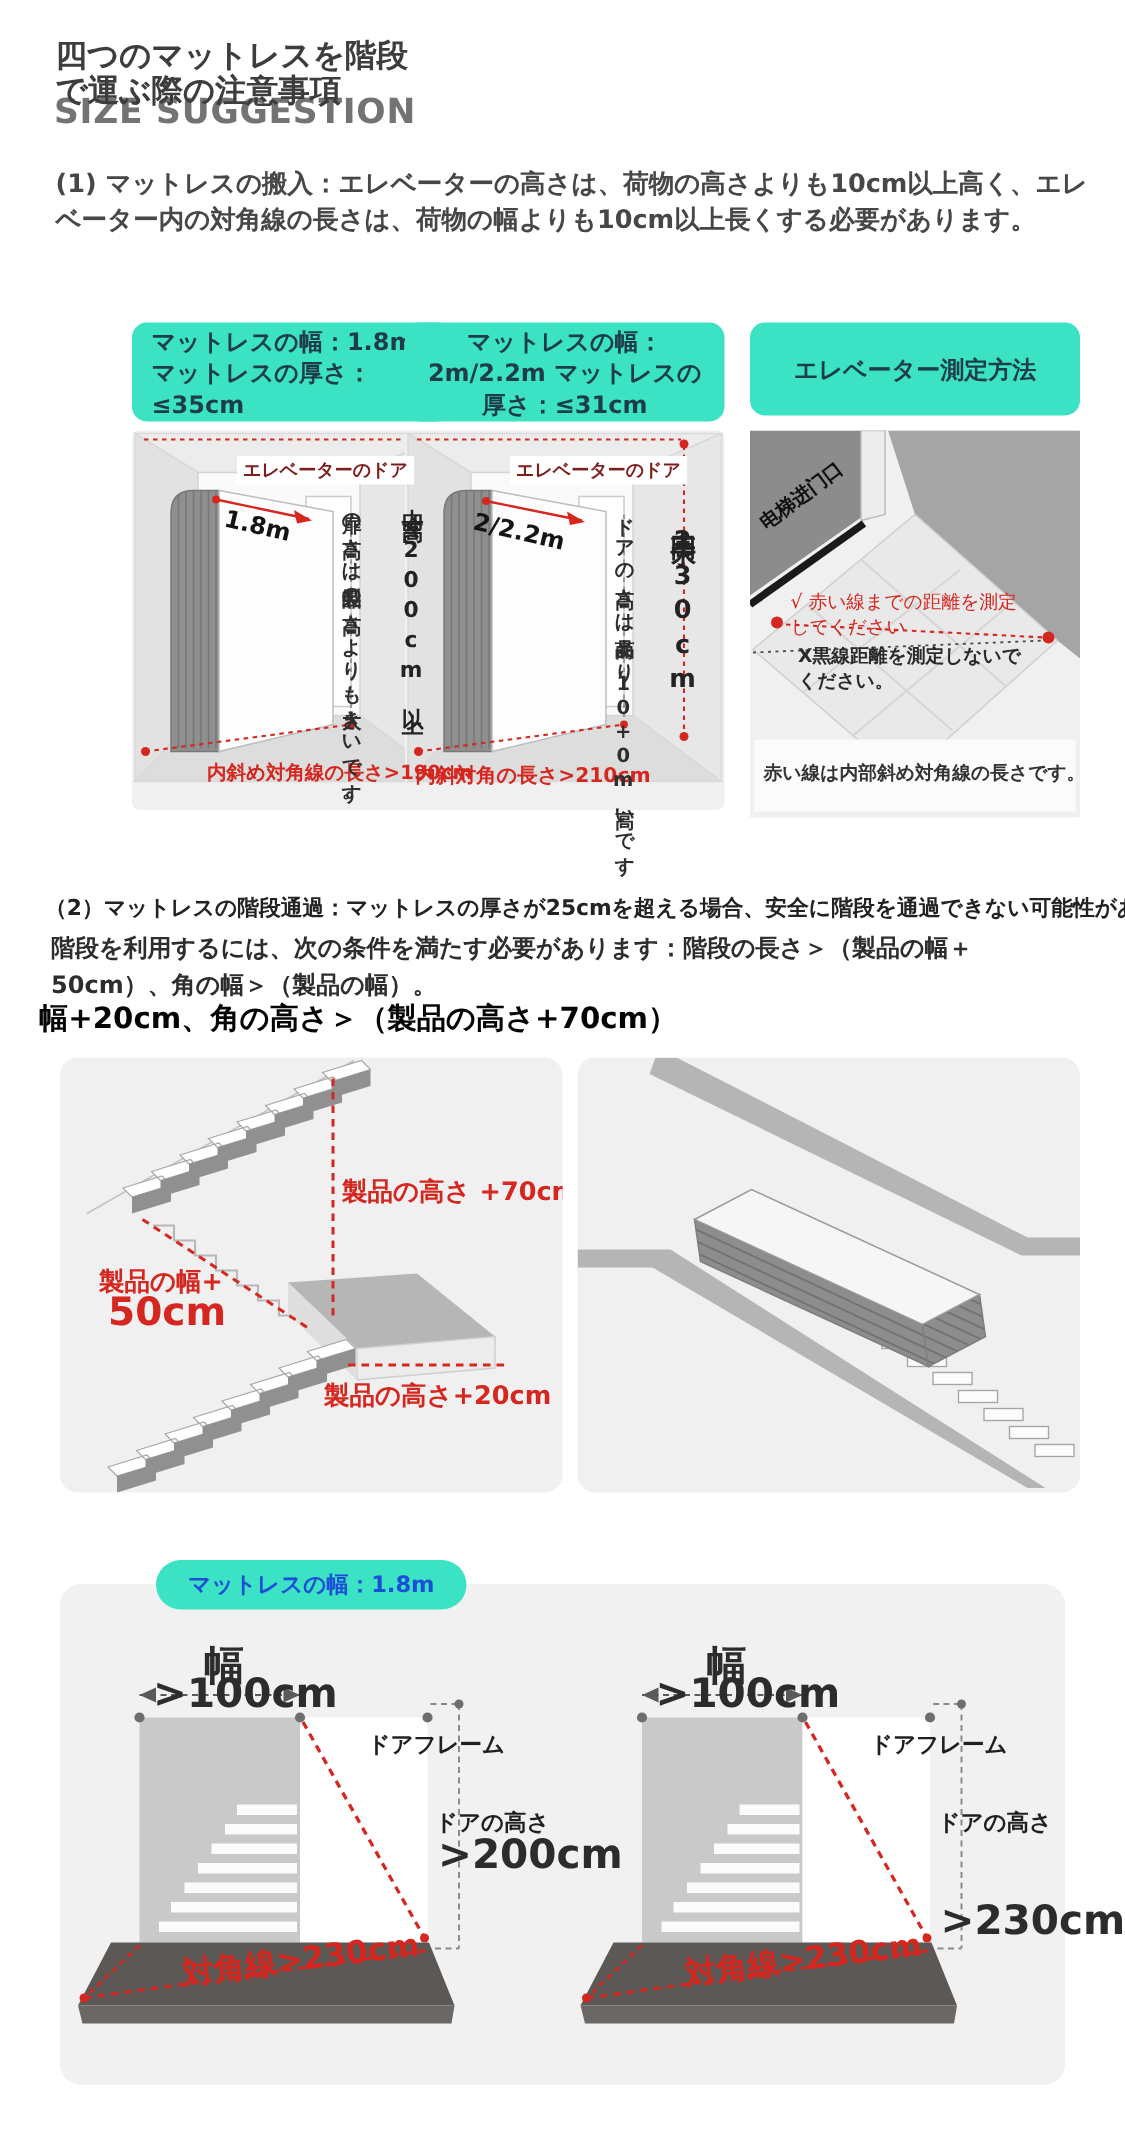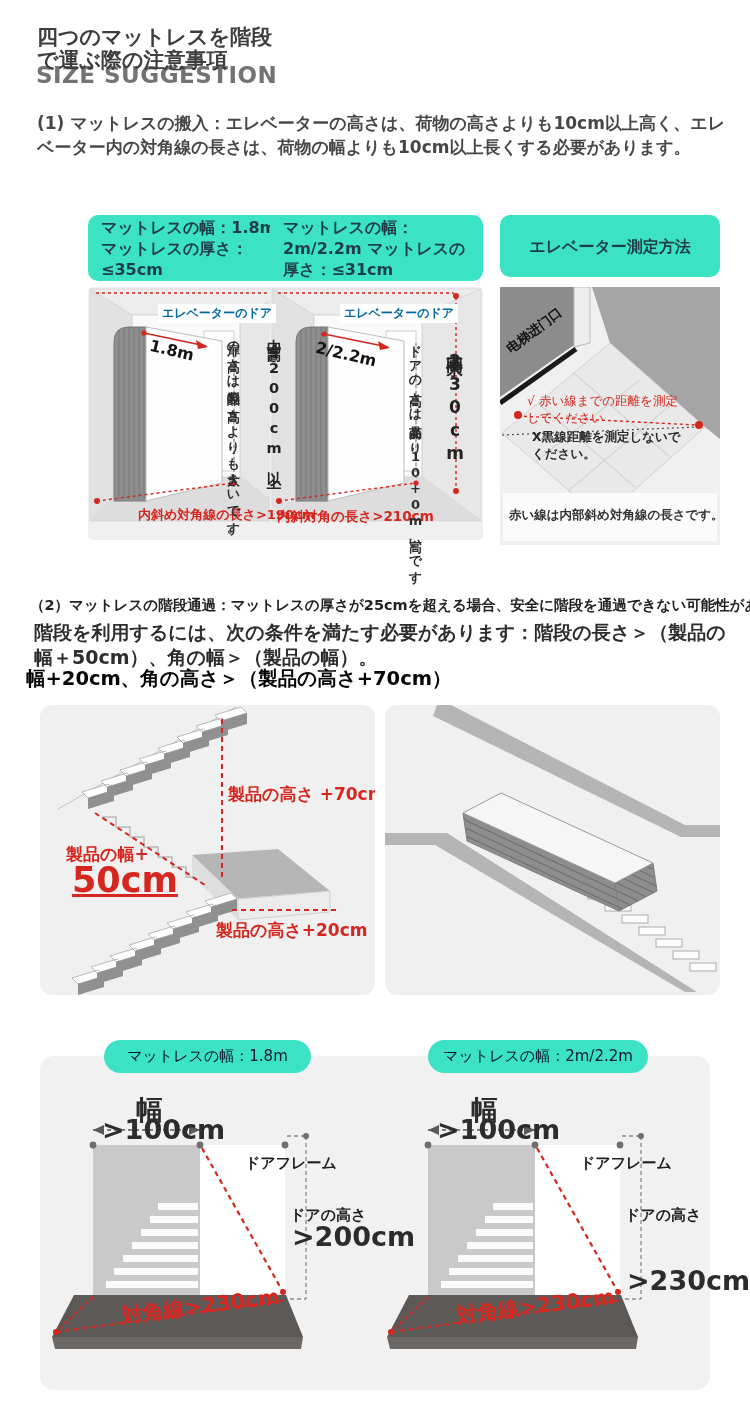--- a/index.html
+++ b/index.html
@@ -7,34 +7,34 @@
         font-family:"DejaVu Sans","Liberation Sans",sans-serif;}
   .abs{position:absolute;}
   .title{font-size:21px;font-weight:bold;color:#3d3d3d;line-height:23px;white-space:nowrap;z-index:3;}
   .subtitle{font-size:23px;font-weight:bold;color:#737373;letter-spacing:.5px;z-index:2;}
   .intro{font-size:17px;font-weight:600;color:#474747;line-height:23.5px;}
   .panel-header{background:#3BE3C4;border-radius:10px;color:#1e3d49;font-weight:bold;
       font-size:16px;line-height:21px;display:flex;align-items:center;padding:0 13px;box-sizing:border-box;}
   .card{background:#F0F0F0;border-radius:5px;overflow:visible;}
   .card svg{position:absolute;left:0;top:0;}
   .vtext{writing-mode:vertical-rl;text-orientation:upright;font-weight:bold;white-space:nowrap;z-index:4;}
-  .door-label{background:#ffffff;font-size:12px;font-weight:bold;color:#0369a1;padding:1px 4px;white-space:nowrap;z-index:3;}
+  .door-label{background:#ffffff;font-size:12px;font-weight:bold;color:#7f1d1d;padding:1px 4px;white-space:nowrap;z-index:3;}
   .diag-label{font-size:16px;font-weight:bold;color:#141414;transform:rotate(13deg);transform-origin:left top;z-index:3;}
   .red{color:#D5261F;}
   .note-red{font-size:13px;font-weight:bold;white-space:nowrap;z-index:2;}
   .measure-do{font-size:12.5px;font-weight:normal;line-height:17px;z-index:3;}
   .measure-dont{font-size:12.5px;font-weight:bold;color:#2a2a2a;line-height:17px;z-index:3;}
   .caption-strip{background:#fbfbfb;z-index:2;}
   .caption-text{font-size:12.5px;font-weight:600;color:#333;white-space:nowrap;z-index:3;}
   .entrance{font-size:13px;font-weight:bold;color:#101010;transform:rotate(-37deg);transform-origin:left top;white-space:nowrap;z-index:3;}
   .n1{font-size:14.5px;font-weight:600;color:#222;white-space:nowrap;z-index:5;}
-  .n2{font-size:19px;font-weight:600;color:#2d2d2d;line-height:24.5px;z-index:5;}
+  .n2{font-size:16px;font-weight:600;color:#2d2d2d;line-height:24.5px;z-index:5;}
   .n3{font-size:19.5px;font-weight:bold;color:#050505;white-space:nowrap;z-index:5;}
   .stair-label{font-weight:bold;white-space:nowrap;z-index:3;}
-  .pill{background:#3BE3C4;border-radius:17px;color:#0f172a;font-weight:normal;font-size:15px;
+  .pill{background:#3BE3C4;border-radius:17px;color:#1d4ed8;font-weight:bold;font-size:15px;
         display:flex;align-items:center;justify-content:center;z-index:3;}
   .bigcard{background:#F1F1F1;border-radius:14px;}
   .w-label{font-size:27px;font-weight:bold;color:#2c2c2c;white-space:nowrap;z-index:3;}
   .f-label{font-size:15px;font-weight:bold;color:#1f1f1f;white-space:nowrap;z-index:3;}
   .diag230{font-size:21px;font-weight:bold;transform:rotate(-7deg);transform-origin:left top;white-space:nowrap;z-index:4;}
 </style>
 </head>
 <body>
 
 <div class="page">
@@ -83,21 +83,21 @@
       </svg>
       <div class="abs door-label" style="left:70px;top:17px;">エレベーターのドア</div>
       <div class="abs diag-label" style="left:64px;top:49px;">1.8m</div>
       <div class="abs vtext" style="left:136px;top:45px;font-size:13px;letter-spacing:1px;color:#2e2e2e;">扉の高さは製品の高さよりも大きいです。</div>
       <div class="abs vtext" style="left:176px;top:40px;font-size:14.5px;letter-spacing:4px;color:#232323;">内寸高さ200cm以上</div>
       <div class="abs note-red red" style="left:5px;top:219px;padding-left:45px;">内斜め対角線の長さ&gt;190cm</div>
     </div>
   </div>
 
   <div class="abs" style="left:270px;top:215px;width:213px;height:340px;">
-    <div class="abs panel-header" style="left:0;top:0;width:213px;height:66px;">マットレスの幅：2m/2.2m マットレスの厚さ：≤31cm</div>
+    <div class="abs panel-header" style="left:0;top:0;width:213px;height:66px;text-align:center;">マットレスの幅：2m/2.2m マットレスの厚さ：≤31cm</div>
     <div class="abs card" style="left:0;top:72px;width:213px;height:253px;">
       <svg width="213" height="253" viewBox="0 0 213 253">
         <polygon points="2,2 211,2 152,28 44,28" fill="#ececec" stroke="#d9d9d9"></polygon>
         <polygon points="2,2 44,28 44,190 2,234" fill="#e2e2e2" stroke="#d9d9d9"></polygon>
         <polygon points="211,2 152,28 152,190 211,234" fill="#e7e7e7" stroke="#d9d9d9"></polygon>
         <polygon points="2,234 44,190 152,190 211,234" fill="#dddddd" stroke="#d9d9d9"></polygon>
         <rect x="44" y="28" width="108" height="162" fill="#fafafa" stroke="#d5d5d5"></rect>
         <rect x="116" y="44" width="30" height="140" fill="#ffffff" stroke="#cccccc"></rect>
         <g>
           <path d="M26,55 Q26,40 41,40 L58,40 L58,214 L26,214 Z" fill="#8f8f8f" stroke="#787878"></path>
@@ -178,21 +178,21 @@
       <path d="M165,196 l26,-8 l6,6 l-26,8 z m-19,11 l26,-8 l6,6 l-26,8 z m-19,11 l26,-8 l6,6 l-26,8 z m-19,11 l26,-8 l6,6 l-26,8 z m-19,11 l26,-8 l6,6 l-26,8 z m-19,11 l26,-8 l6,6 l-26,8 z m-19,11 l26,-8 l6,6 l-26,8 z m-19,11 l26,-8 l6,6 l-26,8 z" fill="#ffffff" stroke="#a8a8a8" stroke-width="0.8"></path>
       <path d="M171,202 l26,-8 v11 l-26,8 z m-19,11 l26,-8 v11 l-26,8 z m-19,11 l26,-8 v11 l-26,8 z m-19,11 l26,-8 v11 l-26,8 z m-19,11 l26,-8 v11 l-26,8 z m-19,11 l26,-8 v11 l-26,8 z m-19,11 l26,-8 v11 l-26,8 z m-19,11 l26,-8 v11 l-26,8 z" fill="#909090"></path>
       <g stroke="#D5261F" stroke-width="2" stroke-dasharray="5,4">
         <line x1="182" y1="14" x2="182" y2="172"></line>
         <line x1="55" y1="108" x2="168" y2="182"></line>
         <line x1="192" y1="205" x2="296" y2="205"></line>
       </g>
     </svg>
     <div class="abs stair-label red" style="left:188px;top:78px;font-size:17px;">製品の高さ +70cm</div>
     <div class="abs stair-label red" style="left:26px;top:138px;font-size:17px;">製品の幅+</div>
-    <div class="abs stair-label red" style="left:32px;top:155px;font-size:35px;text-decoration:underline;">50cm</div>
+    <div class="abs stair-label red" style="left:32px;top:155px;font-size:26px;">50cm</div>
     <div class="abs stair-label red" style="left:176px;top:214px;font-size:17px;">製品の高さ+20cm</div>
   </div>
 
   <div class="abs card" style="left:385px;top:705px;width:335px;height:290px;border-radius:12px;overflow:hidden;">
     <svg width="335" height="290" viewBox="0 0 335 290">
       <defs>
         <pattern id="mstr" width="7" height="7" patternUnits="userSpaceOnUse" patternTransform="rotate(25)">
           <rect width="7" height="7" fill="#8d8d8d"></rect>
           <line x1="0" y1="0" x2="7" y2="0" stroke="#6b6b6b" stroke-width="2"></line>
         </pattern>
@@ -298,15 +298,14 @@
       <div class="abs w-label" style="left:96px;top:36px;">幅</div>
       <div class="abs w-label" style="left:62px;top:58px;">&gt;100cm</div>
       <div class="abs f-label" style="left:205px;top:98px;">ドアフレーム</div>
       <div class="abs f-label" style="left:250px;top:150px;">ドアの高さ</div>
       <div class="abs w-label" style="left:252px;top:165px;margin-top:44px;">&gt;230cm</div>
       <div class="abs diag230 red" style="left:80px;top:246px;">対角線&gt;230cm</div>
     </div>
   </div>
 
   <div class="abs pill" style="left:104px;top:1040px;width:207px;height:33px;">マットレスの幅：1.8m</div>
-  <div class="abs pill" style="left:428px;top:1040px;width:220px;height:33px;">マットレスの幅：2m/2.2m</div>
 
 </div>
 
 </body></html>

